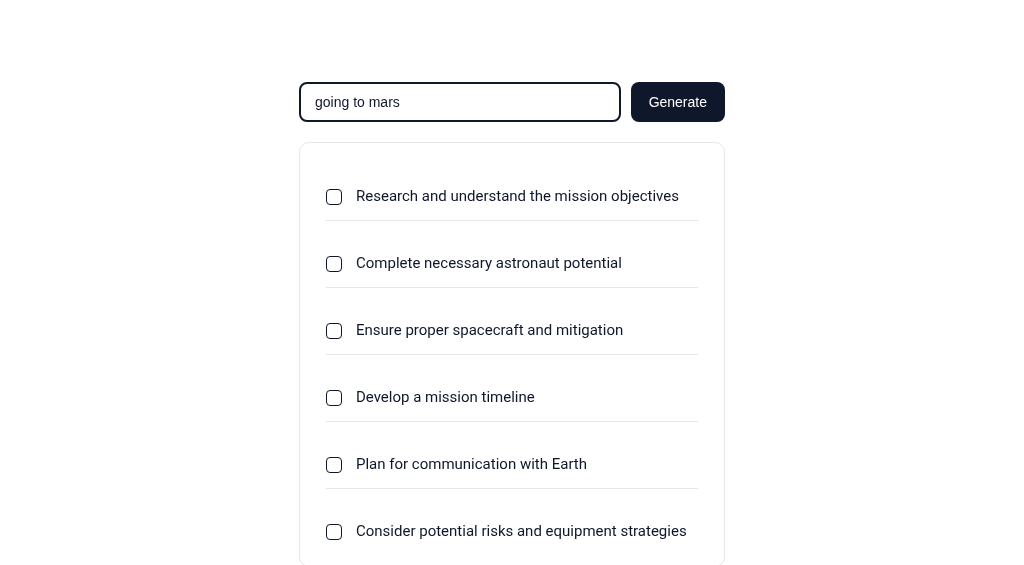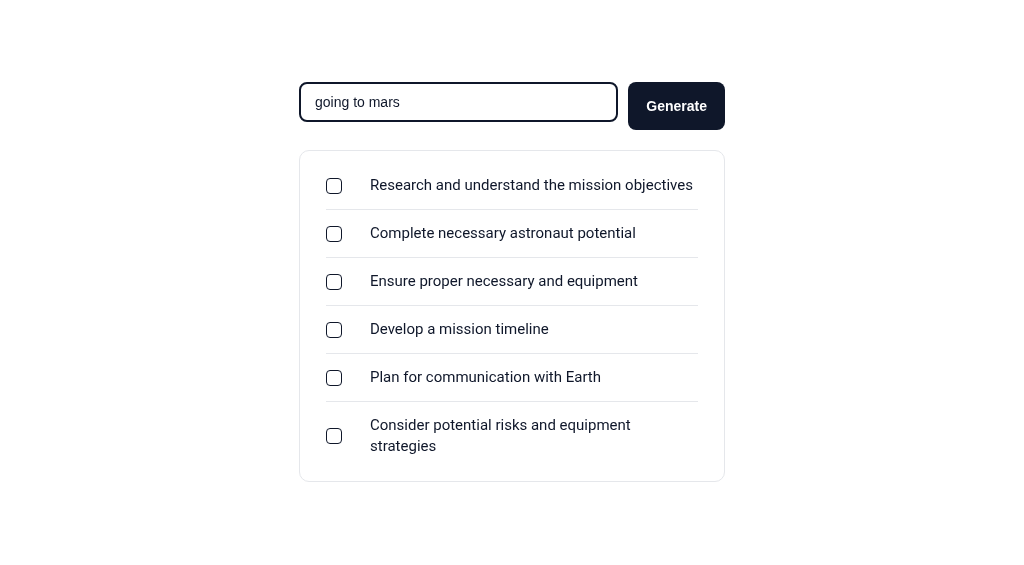--- a/index.html
+++ b/index.html
@@ -38,44 +38,45 @@
       color: #0f172a;
       outline: none;
       background: #ffffff;
     }
 
     .text-input::placeholder {
       color: #64748b;
     }
 
     .generate-button {
-      height: 48px;
+      height: 40px;
       padding: 0 18px;
       background: #0f172a;
       color: #ffffff;
       border: none;
       border-radius: 8px;
       font-size: 14px;
-      font-weight: 700;
+      font-weight: 400;
       cursor: pointer;
     }
 
     .card {
       border: 1px solid #e5e7eb;
       border-radius: 10px;
       padding: 24px 26px;
       background: #ffffff;
     }
 
     .todo-item {
       display: flex;
       align-items: center;
-      gap: 28px;
+      gap: 14px;
       padding: 13px 0;
       border-bottom: 1px solid #e5e7eb;
+      margin-top: 19px;
     }
 
     .todo-item:first-child {
       padding-top: 0;
     }
 
     .todo-item:last-child {
       border-bottom: none;
       padding-bottom: 0;
     }
@@ -110,21 +111,21 @@
         <div class="todo-item">
           <div class="checkbox"></div>
           <span class="todo-label">Research and understand the mission objectives</span>
         </div>
         <div class="todo-item">
           <div class="checkbox"></div>
           <span class="todo-label">Complete necessary astronaut potential</span>
         </div>
         <div class="todo-item">
           <div class="checkbox"></div>
-          <span class="todo-label">Ensure proper necessary and equipment</span>
+          <span class="todo-label">Ensure proper spacecraft and mitigation</span>
         </div>
         <div class="todo-item">
           <div class="checkbox"></div>
           <span class="todo-label">Develop a mission timeline</span>
         </div>
         <div class="todo-item">
           <div class="checkbox"></div>
           <span class="todo-label">Plan for communication with Earth</span>
         </div>
         <div class="todo-item">

